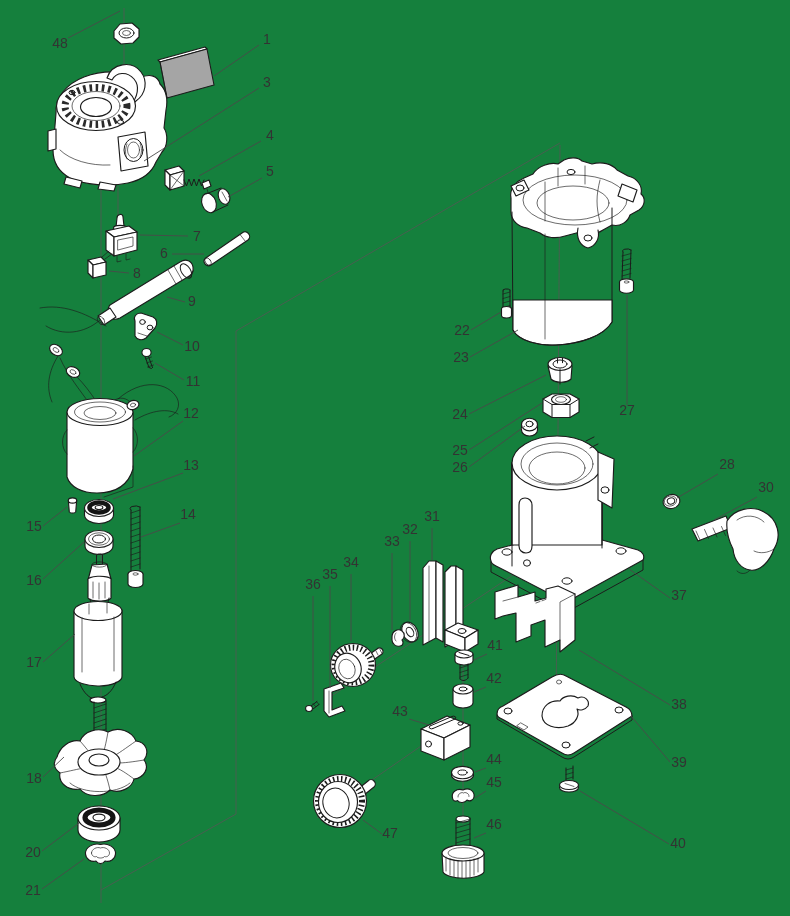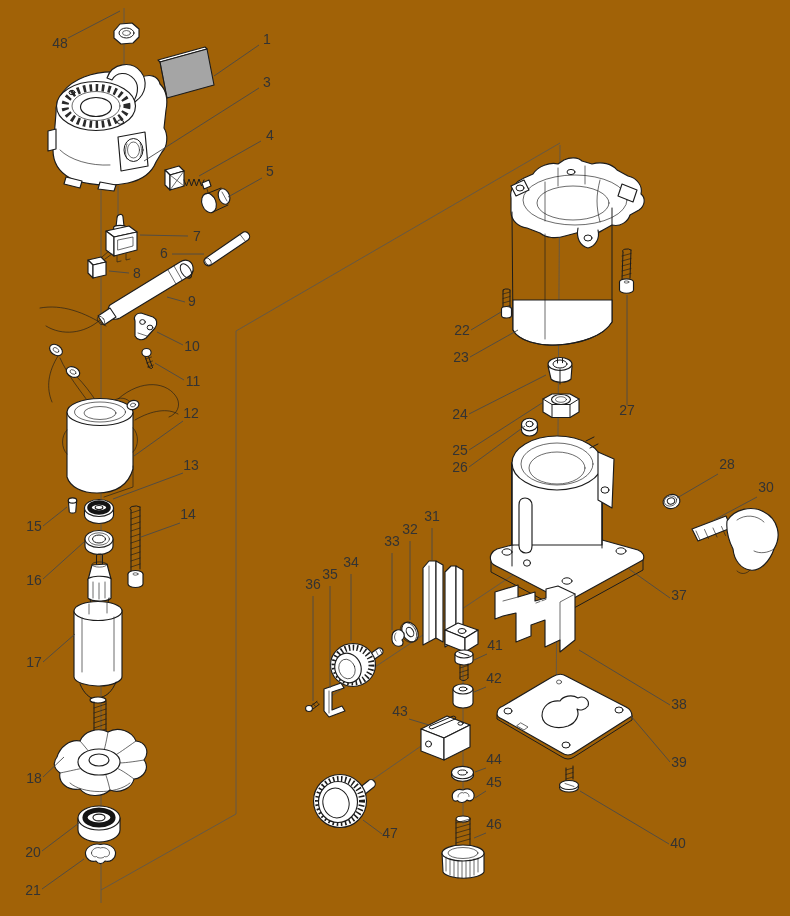--- a/index.html
+++ b/index.html
@@ -1,16 +1,16 @@
 <!DOCTYPE html>
 <html><head>
 <meta charset="utf-8">
 <style>
   html,body{margin:0;padding:0;background:#fff;}
-  .page{width:790px;height:916px;position:relative;background:#a16207;overflow:hidden;}
+  .page{width:790px;height:916px;position:relative;background:#15803d;overflow:hidden;}
   svg{display:block;}
   .ol{fill:#fff;stroke:#1c1c1c;stroke-width:1.15;stroke-linejoin:round;stroke-linecap:round;}
   .ln{fill:none;stroke:#1c1c1c;stroke-width:1;stroke-linejoin:round;stroke-linecap:round;}
   .thin{stroke-width:0.65;}
   .cl{fill:none;stroke:#555;stroke-width:0.8;}
   .ring{fill:none;stroke:#141414;stroke-width:4.6;}
   .ring2{fill:none;stroke:#141414;stroke-width:5.2;}
   .fanring{fill:none;stroke:#2a2a2a;stroke-width:7;stroke-dasharray:2.6 3.6;}
   .knurl{fill:none;stroke:#1c1c1c;stroke-width:6;stroke-dasharray:1.5 2.5;}
   .gray{fill:#a5a5a5;stroke:#1c1c1c;stroke-width:1.1;stroke-linejoin:round;}

